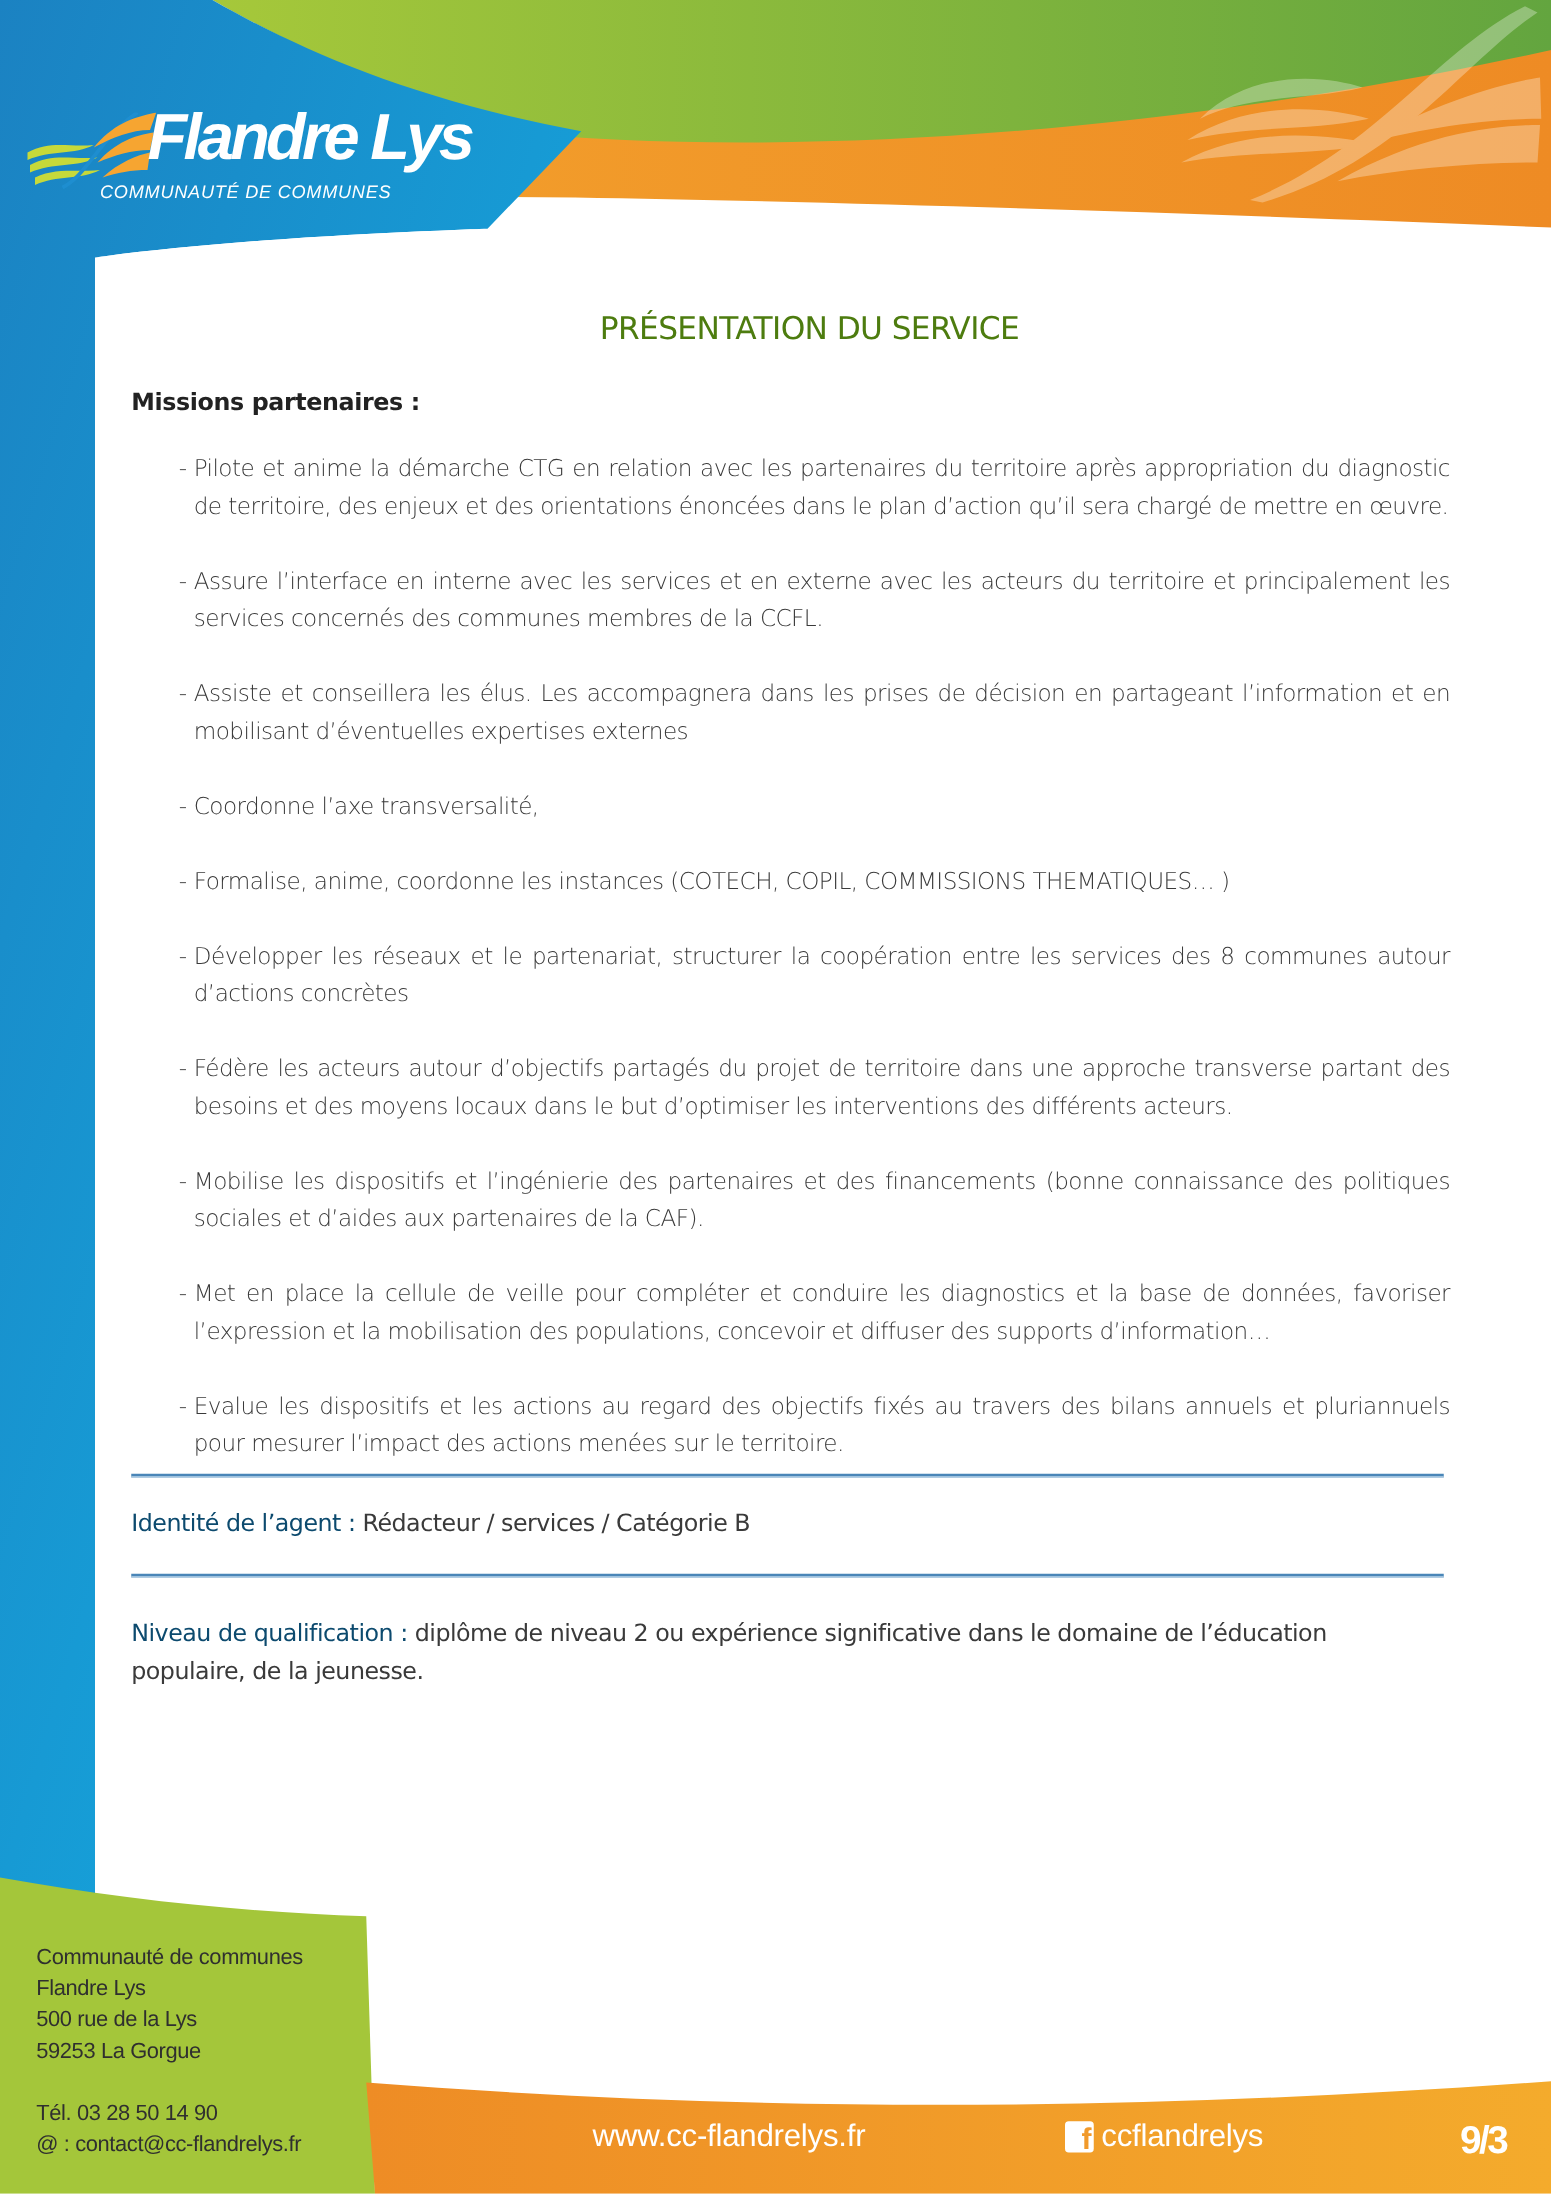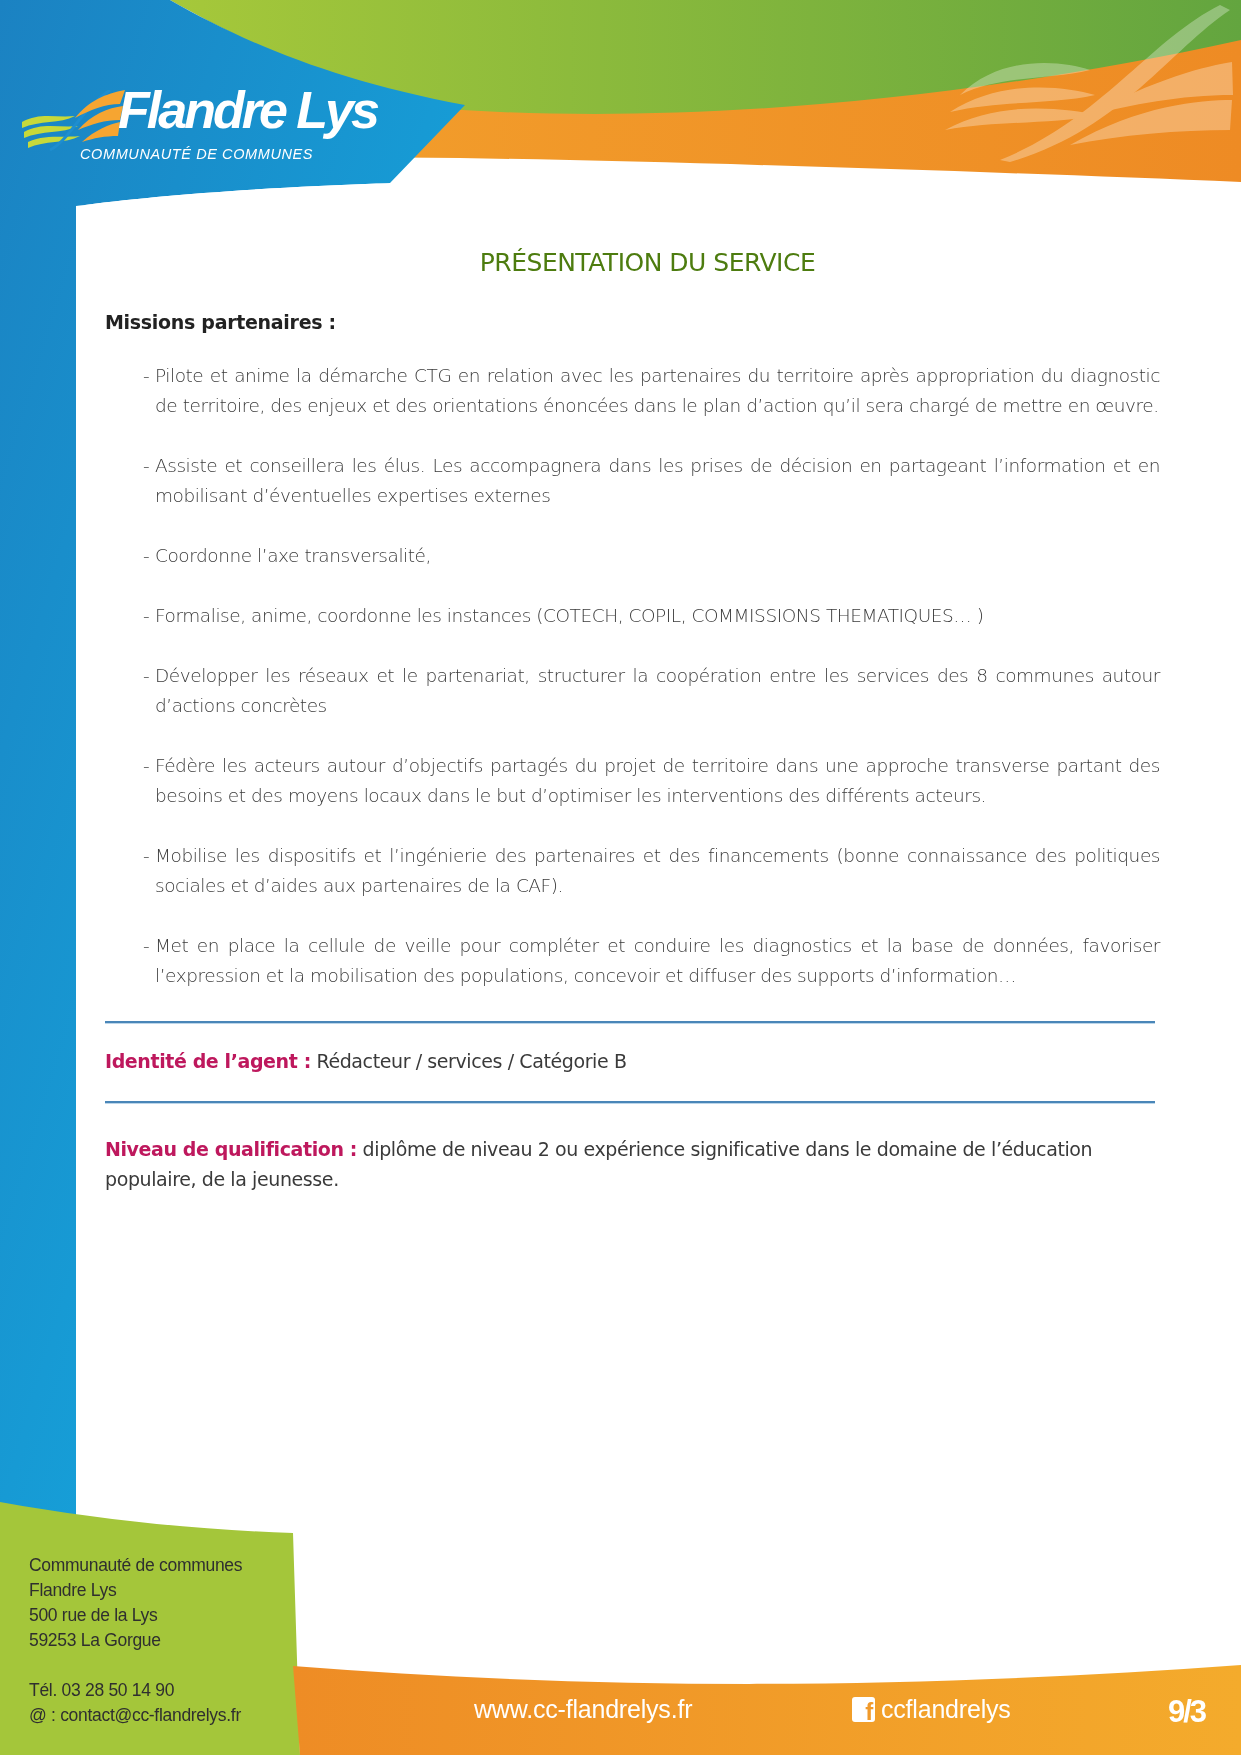--- a/index.html
+++ b/index.html
@@ -37,21 +37,21 @@
     .mission {
       font-size: 18.5px; line-height: 30px; color: #3a3a3a; text-align: justify;
       padding-left: 12px; text-indent: -12px; margin-bottom: 30px;
       letter-spacing: -0.45px; font-weight: 300;
     }
     .mission .dash { display: inline-block; width: 12px; text-indent: 0; }
     .mission.last { margin-bottom: 0; }
     .divider { height: 2px; background: #4a86b8; border-bottom: 1px solid #bcd6ea; margin: 0; width: 1050px; }
     .divider.first { margin-top: 8px; }
     .field { font-size: 19px; color: #3a3a3a; letter-spacing: -0.4px; line-height: 30px; }
-    .field .label { font-weight: bold; color: #be185d; }
+    .field .label { font-weight: normal; color: #0c4a6e; }
     .field.identity { margin: 22px 0 25px 0; }
     .field.qualif { margin-top: 30px; width: 1020px; }
     
     .addr {
       position: absolute; left: 29px; top: 1553px; z-index: 2;
       font-family: "Liberation Sans", sans-serif; font-size: 17.5px; line-height: 25px;
       color: #2f2f2f; letter-spacing: -0.3px;
     }
     .addr .gap { height: 25px; }
     .footer-link {
@@ -135,27 +135,29 @@
   <div class="logo-sub">COMMUNAUTÉ DE COMMUNES</div>
 </div>
 
 <div class="content">
   <h1 class="page-title">PRÉSENTATION DU SERVICE</h1>
 
   <div class="section-heading">Missions partenaires :</div>
 
   <ul class="missions">
     <li class="mission"><span class="dash">-</span><span>Pilote et anime la démarche CTG en relation avec les partenaires du territoire après appropriation du diagnostic de territoire, des enjeux et des orientations énoncées dans le plan d’action qu’il sera chargé de mettre en œuvre.</span></li>
+    <li class="mission"><span class="dash">-</span><span>Assure l’interface en interne avec les services et en externe avec les acteurs du territoire et principalement les services concernés des communes membres de la CCFL.</span></li>
     <li class="mission"><span class="dash">-</span><span>Assiste et conseillera les élus. Les accompagnera dans les prises de décision en partageant l’information et en mobilisant d’éventuelles expertises externes</span></li>
     <li class="mission"><span class="dash">-</span><span>Coordonne l’axe transversalité,</span></li>
     <li class="mission"><span class="dash">-</span><span>Formalise, anime, coordonne les instances (COTECH, COPIL, COMMISSIONS THEMATIQUES… )</span></li>
     <li class="mission"><span class="dash">-</span><span>Développer les réseaux et le partenariat, structurer la coopération entre les services des 8 communes autour d’actions concrètes</span></li>
     <li class="mission"><span class="dash">-</span><span>Fédère les acteurs autour d’objectifs partagés du projet de territoire dans une approche transverse partant des besoins et des moyens locaux dans le but d’optimiser les interventions des différents acteurs.</span></li>
     <li class="mission"><span class="dash">-</span><span>Mobilise les dispositifs et l’ingénierie des partenaires et des financements (bonne connaissance des politiques sociales et d’aides aux partenaires de la CAF).</span></li>
     <li class="mission"><span class="dash">-</span><span>Met en place la cellule de veille pour compléter et conduire les diagnostics et la base de données, favoriser l’expression et la mobilisation des populations, concevoir et diffuser des supports d’information…</span></li>
+    <li class="mission last"><span class="dash">-</span><span>Evalue les dispositifs et les actions au regard des objectifs fixés au travers des bilans annuels et pluriannuels pour mesurer l’impact des actions menées sur le territoire.</span></li>
   </ul>
 
   <div class="divider first"></div>
 
   <div class="field identity">
     <span class="label">Identité de l’agent :</span><span> Rédacteur / services / Catégorie B</span>
   </div>
 
   <div class="divider"></div>
 

